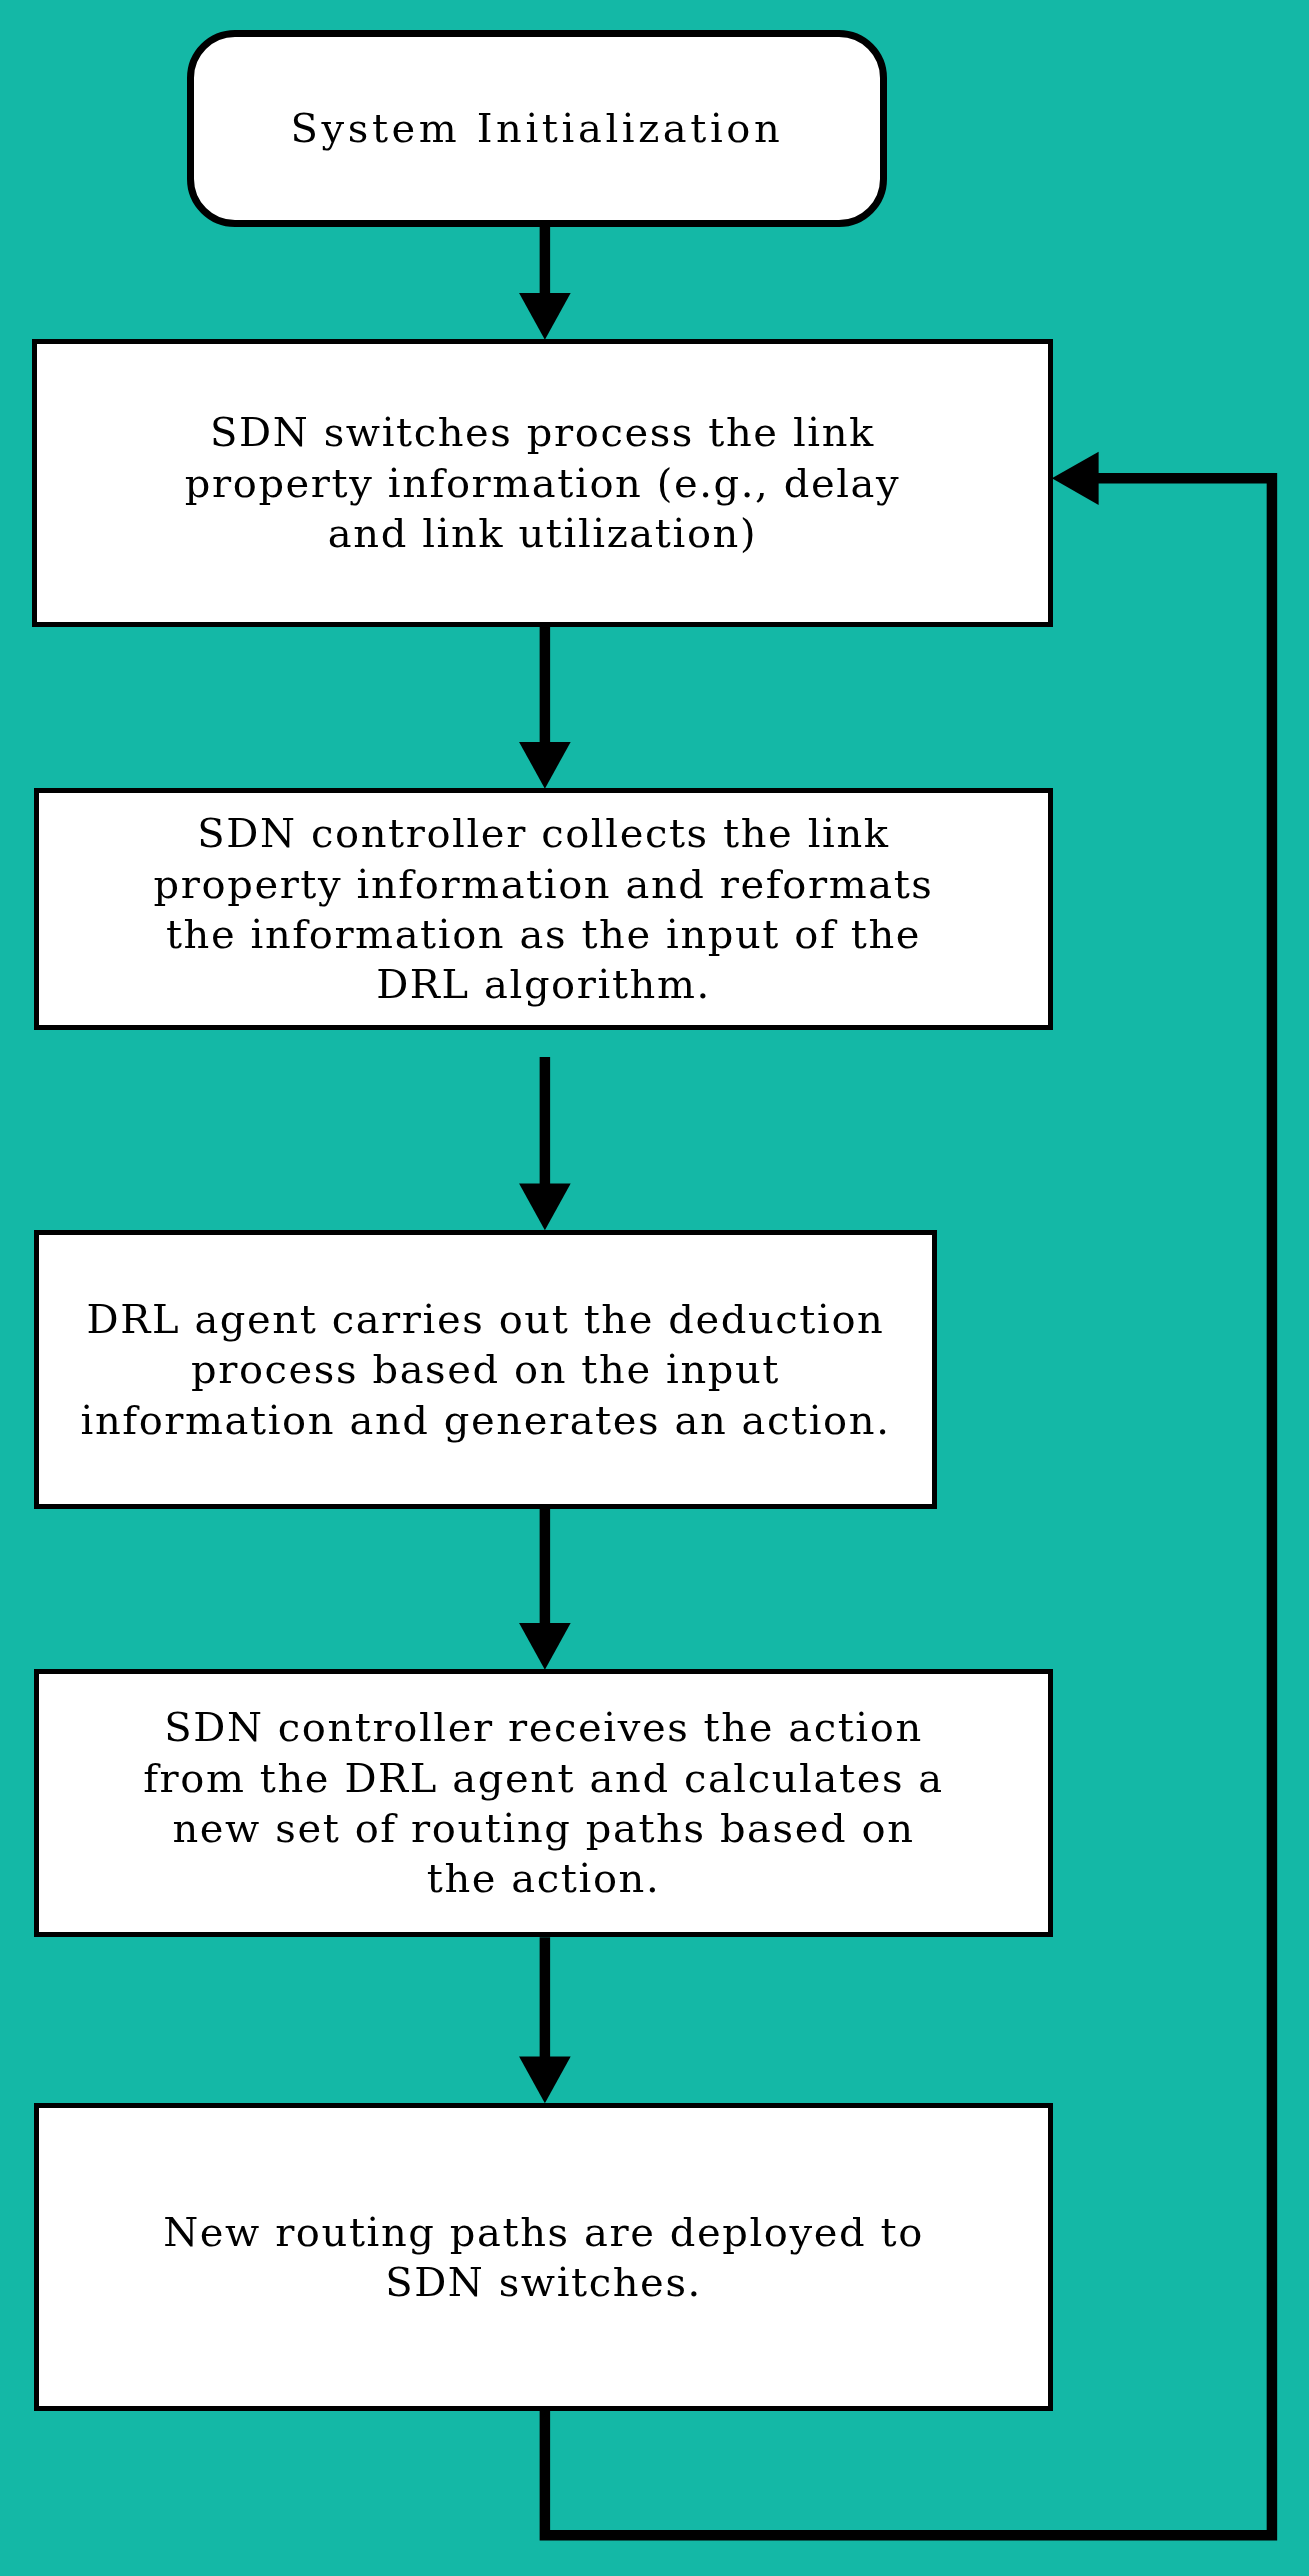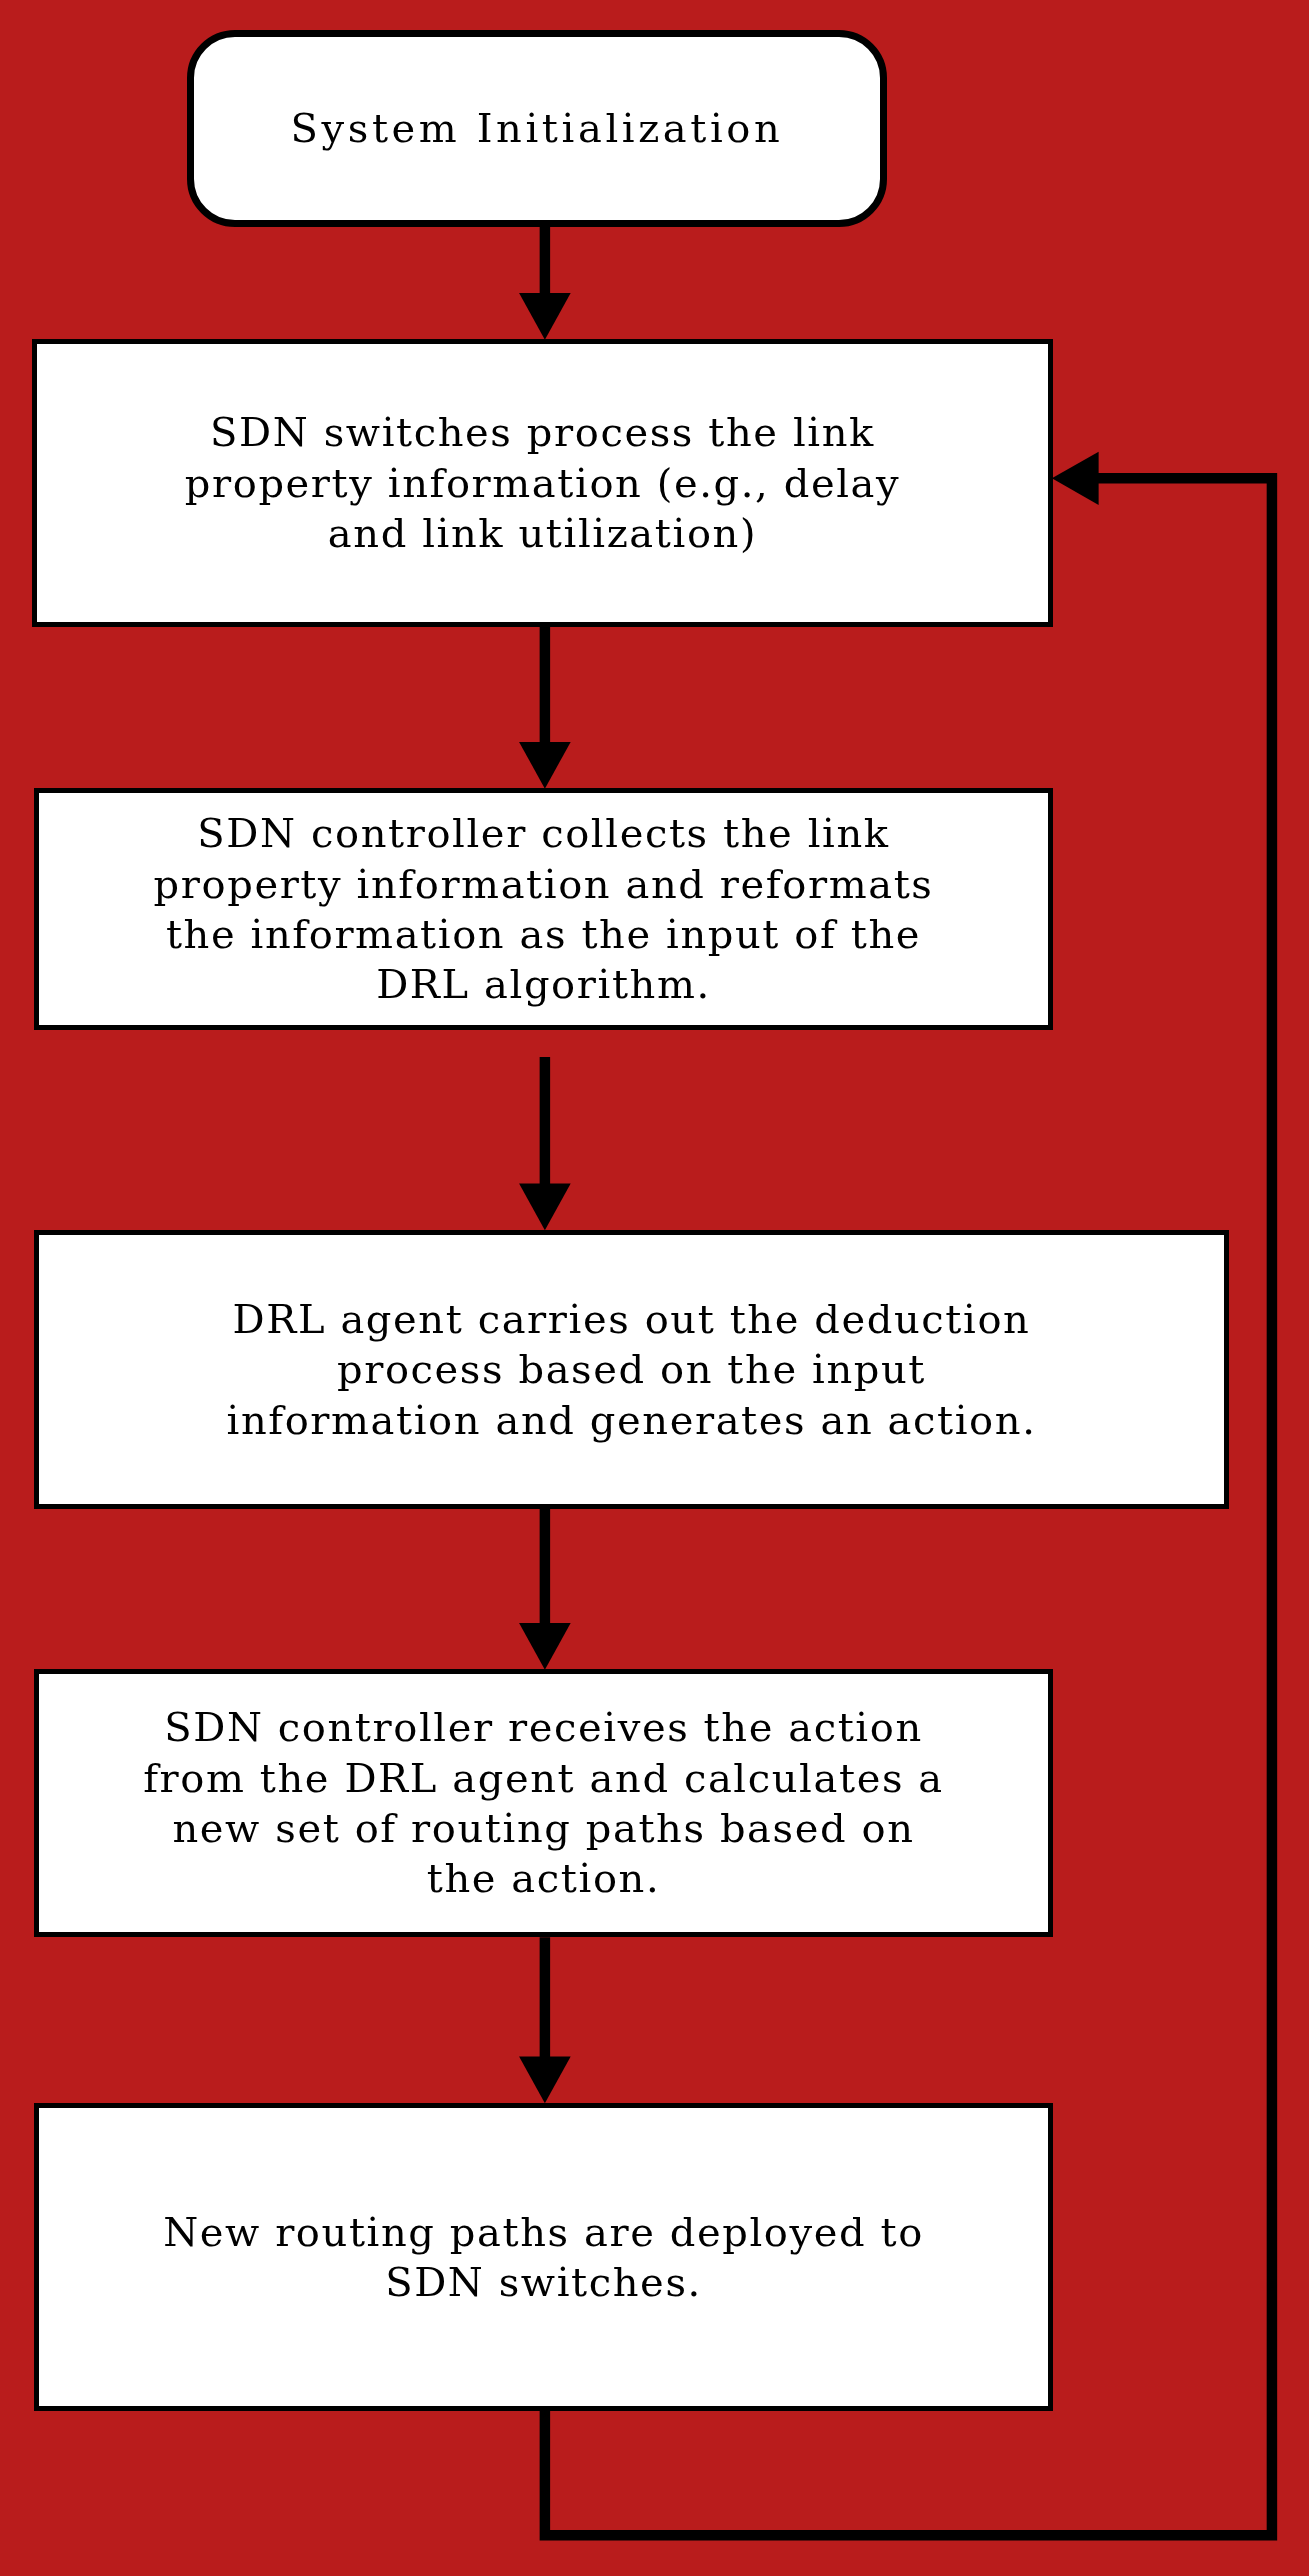--- a/index.html
+++ b/index.html
@@ -8,21 +8,21 @@
     padding: 0;
     background: #ffffff;
   }
   body {
     font-family: "DejaVu Serif", "Liberation Serif", serif;
   }
   #flow-root {
     position: relative;
     width: 1309px;
     height: 2576px;
-    background: #b91c1c;
+    background: #14b8a6;
     overflow: hidden;
   }
   #flow-svg {
     position: absolute;
     left: 0;
     top: 0;
     width: 1309px;
     height: 2576px;
   }
   .node {
@@ -54,21 +54,21 @@
   }
   .node-terminal .node-label {
     font-size: 40px;
     letter-spacing: 3.6px;
   }
 
   
   #node-start   { left: 187px;  top: 30px;   width: 700px;  height: 197px; }
   #node-step-1  { left: 32px;   top: 339px;  width: 1021px; height: 288px; }
   #node-step-2  { left: 34px;   top: 788px;  width: 1019px; height: 242px; }
-  #node-step-3  { left: 34px;   top: 1230px; width: 1195px; height: 279px; }
+  #node-step-3  { left: 34px;   top: 1230px; width: 903px; height: 279px; }
   #node-step-4  { left: 34px;   top: 1669px; width: 1019px; height: 268px; }
   #node-step-5  { left: 34px;   top: 2103px; width: 1019px; height: 308px; }
 </style>
 </head>
 <body>
 
 <div id="flow-root">
 
   <svg id="flow-svg" viewBox="0 0 1624 3195" xmlns="http://www.w3.org/2000/svg">
 

